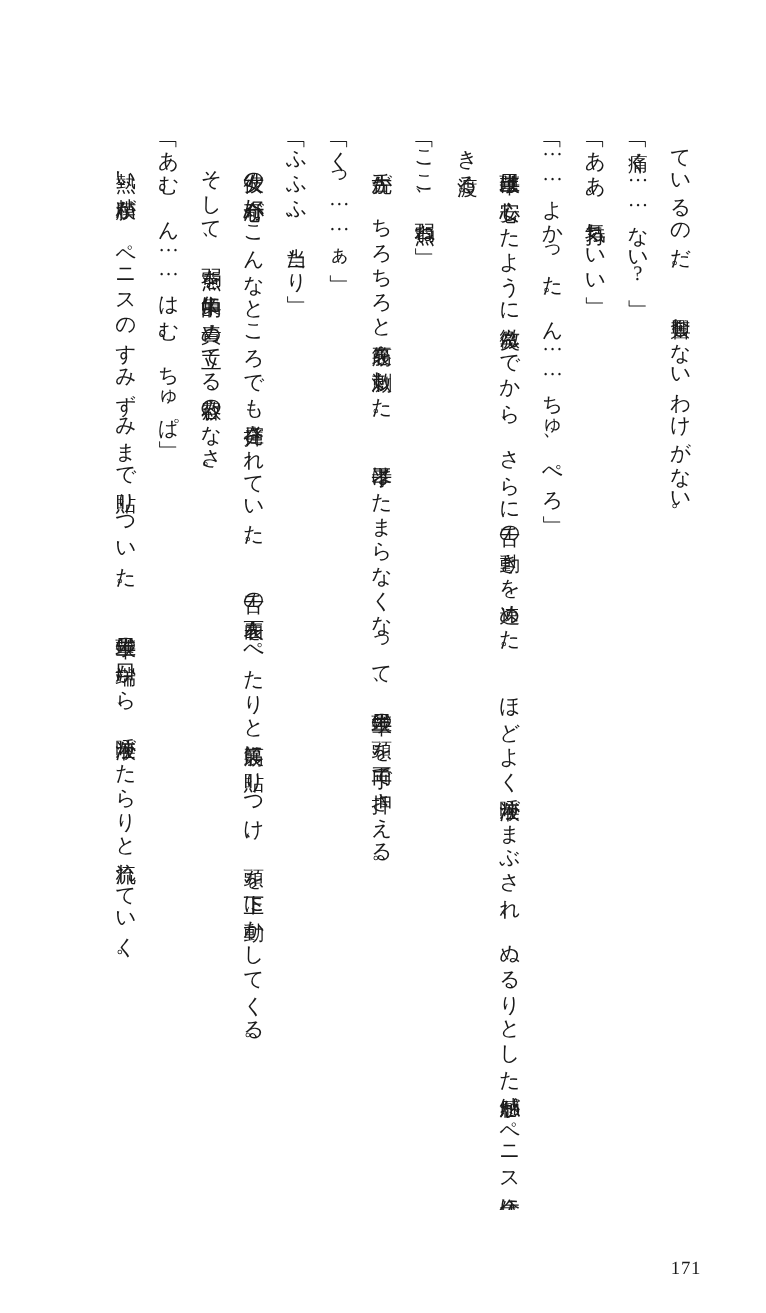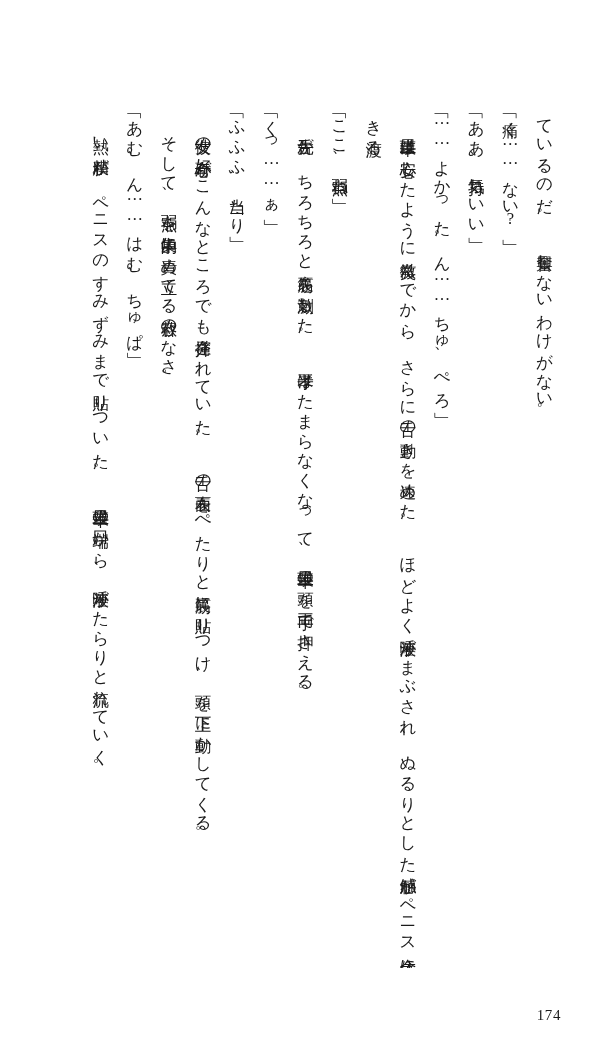--- a/index.html
+++ b/index.html
@@ -77,15 +77,15 @@
     <p class="para">「ここ、弱点ね」</p>
     <p class="para indent">舌先が、ちろちろと裏筋を刺激した。　孝平はたまらなくなって、瑛里華の頭を両手で押さえる。</p>
     <p class="para">「くっ……ぁ」</p>
     <p class="para">「ふふふ、当たり」</p>
     <p class="para indent">彼女の好奇心がこんなところでも発揮されていた。　舌の表面をぺたりと裏筋に貼りつけ、頭を上下に動かしてくる。</p>
     <p class="para indent">そして、弱点を集中的に責め立てる容赦のなさ。</p>
     <p class="para">「あむ、ん……はむ、ちゅぱ」</p>
     <p class="para indent">熱い粘膜が、ペニスのすみずみまで貼りついた。　瑛里華の口端から、唾液がたらりと流れていく。</p>
   </div>
 
-  <div class="page-number">174</div>
+  <div class="page-number">171</div>
 
 </div>
 
 </body></html>

